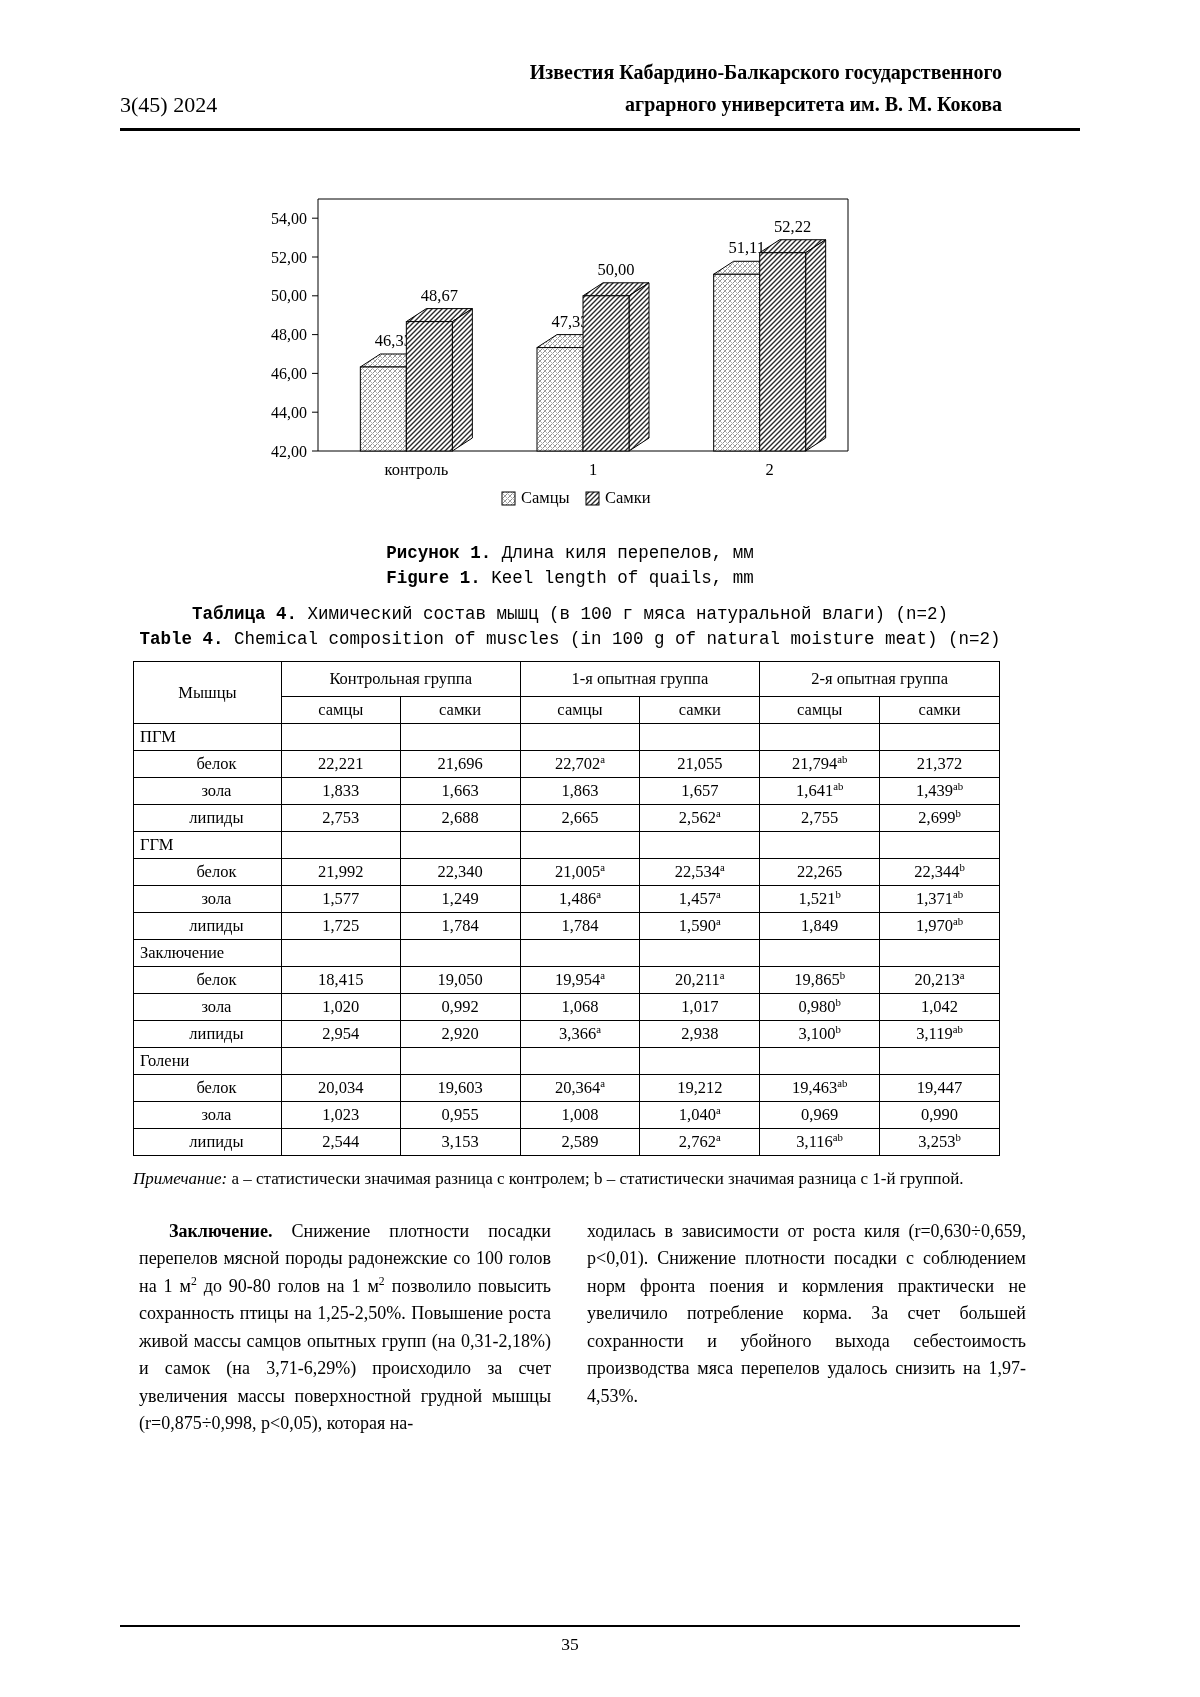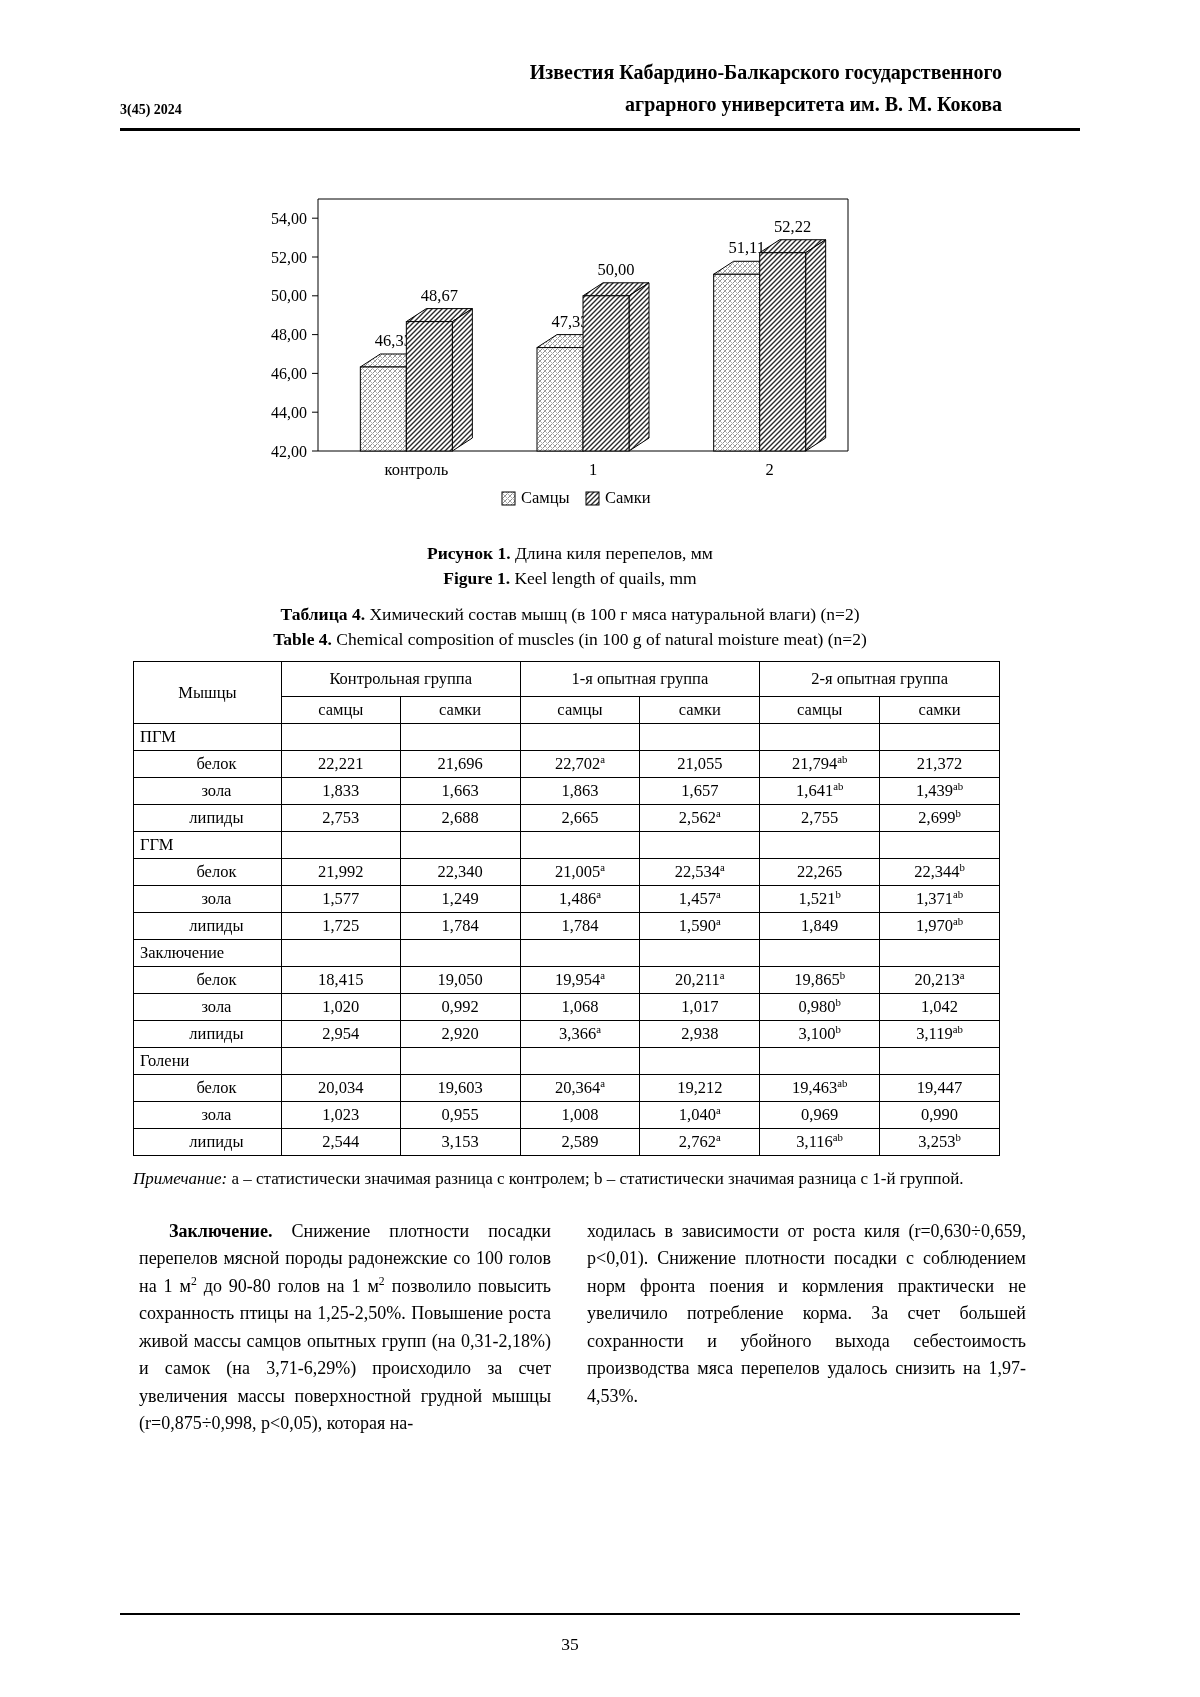--- a/index.html
+++ b/index.html
@@ -1,44 +1,44 @@
 <!DOCTYPE html>
 <html lang="ru"><head>
 <meta charset="utf-8">
 <style>
   html,body{margin:0;padding:0;}
   body{width:1200px;height:1697px;background:#fff;color:#000;
        font-family:"Liberation Serif",serif;position:relative;overflow:hidden;}
   .page{position:relative;width:1200px;height:1697px;box-sizing:border-box;
         padding:56px 120px 0 120px;}
   .header{width:960px;display:flex;justify-content:space-between;align-items:flex-end;}
-  .issue{font-size:14px;font-weight:bold;padding-bottom:2px;white-space:nowrap;}
+  .issue{font-size:22px;font-weight:normal;padding-bottom:2px;white-space:nowrap;}
   .journal{text-align:right;font-size:20px;font-weight:bold;line-height:1.6;padding-right:78px;}
   .rule{width:960px;border-top:3px solid #000;margin-top:8px;}
   .chart-wrap{width:900px;margin-top:20px;display:flex;justify-content:center;}
   svg text{font-family:"Liberation Serif",serif;}
-  .caption{width:900px;text-align:center;font-size:17.5px;line-height:1.4;}
+  .caption{width:900px;text-align:center;font-size:17.5px;line-height:1.4;font-family:Liberation Mono, monospace;}
   .fig-caption{margin-top:12px;}
   .tbl-caption{margin-top:12px;}
   .chem-table{margin:10px 8px 0 13px;width:867px;border-collapse:collapse;font-size:16.5px;border:1.5px solid #000;}
   .chem-table th,.chem-table td{border:1px solid #000;font-weight:normal;padding:1px 4px;height:24px;}
   .chem-table thead th{text-align:center;}
   .chem-table .group-h{height:32px;}
   .chem-table td.num{text-align:center;}
   .chem-table td.row-label{text-align:center;padding-left:22px;}
   .chem-table td.section-label{text-align:left;padding-left:6px;}
   sup{font-size:0.65em;line-height:0;}
   .note{margin:10px 0 0 13px;width:887px;font-size:17px;line-height:1.5;text-align:justify;}
   .conclusion{margin:26px 0 0 19px;width:887px;display:flex;gap:36px;}
   .col-left{width:412px;}
   .col-right{width:439px;}
   .para{font-size:18px;line-height:27.5px;text-align:justify;}
   .indent{text-indent:30px;}
   .footer{position:absolute;left:120px;bottom:42px;width:900px;border-top:2px solid #000;
-          padding-top:19px;text-align:center;font-size:17.5px;}
+          padding-top:7px;text-align:center;font-size:17.5px;}
 </style>
 </head>
 <body>
 
 <div class="page">
 
   <div class="header">
     <div class="issue">3(45) 2024</div>
     <div class="journal">
       <div>Известия Кабардино-Балкарского государственного</div>

